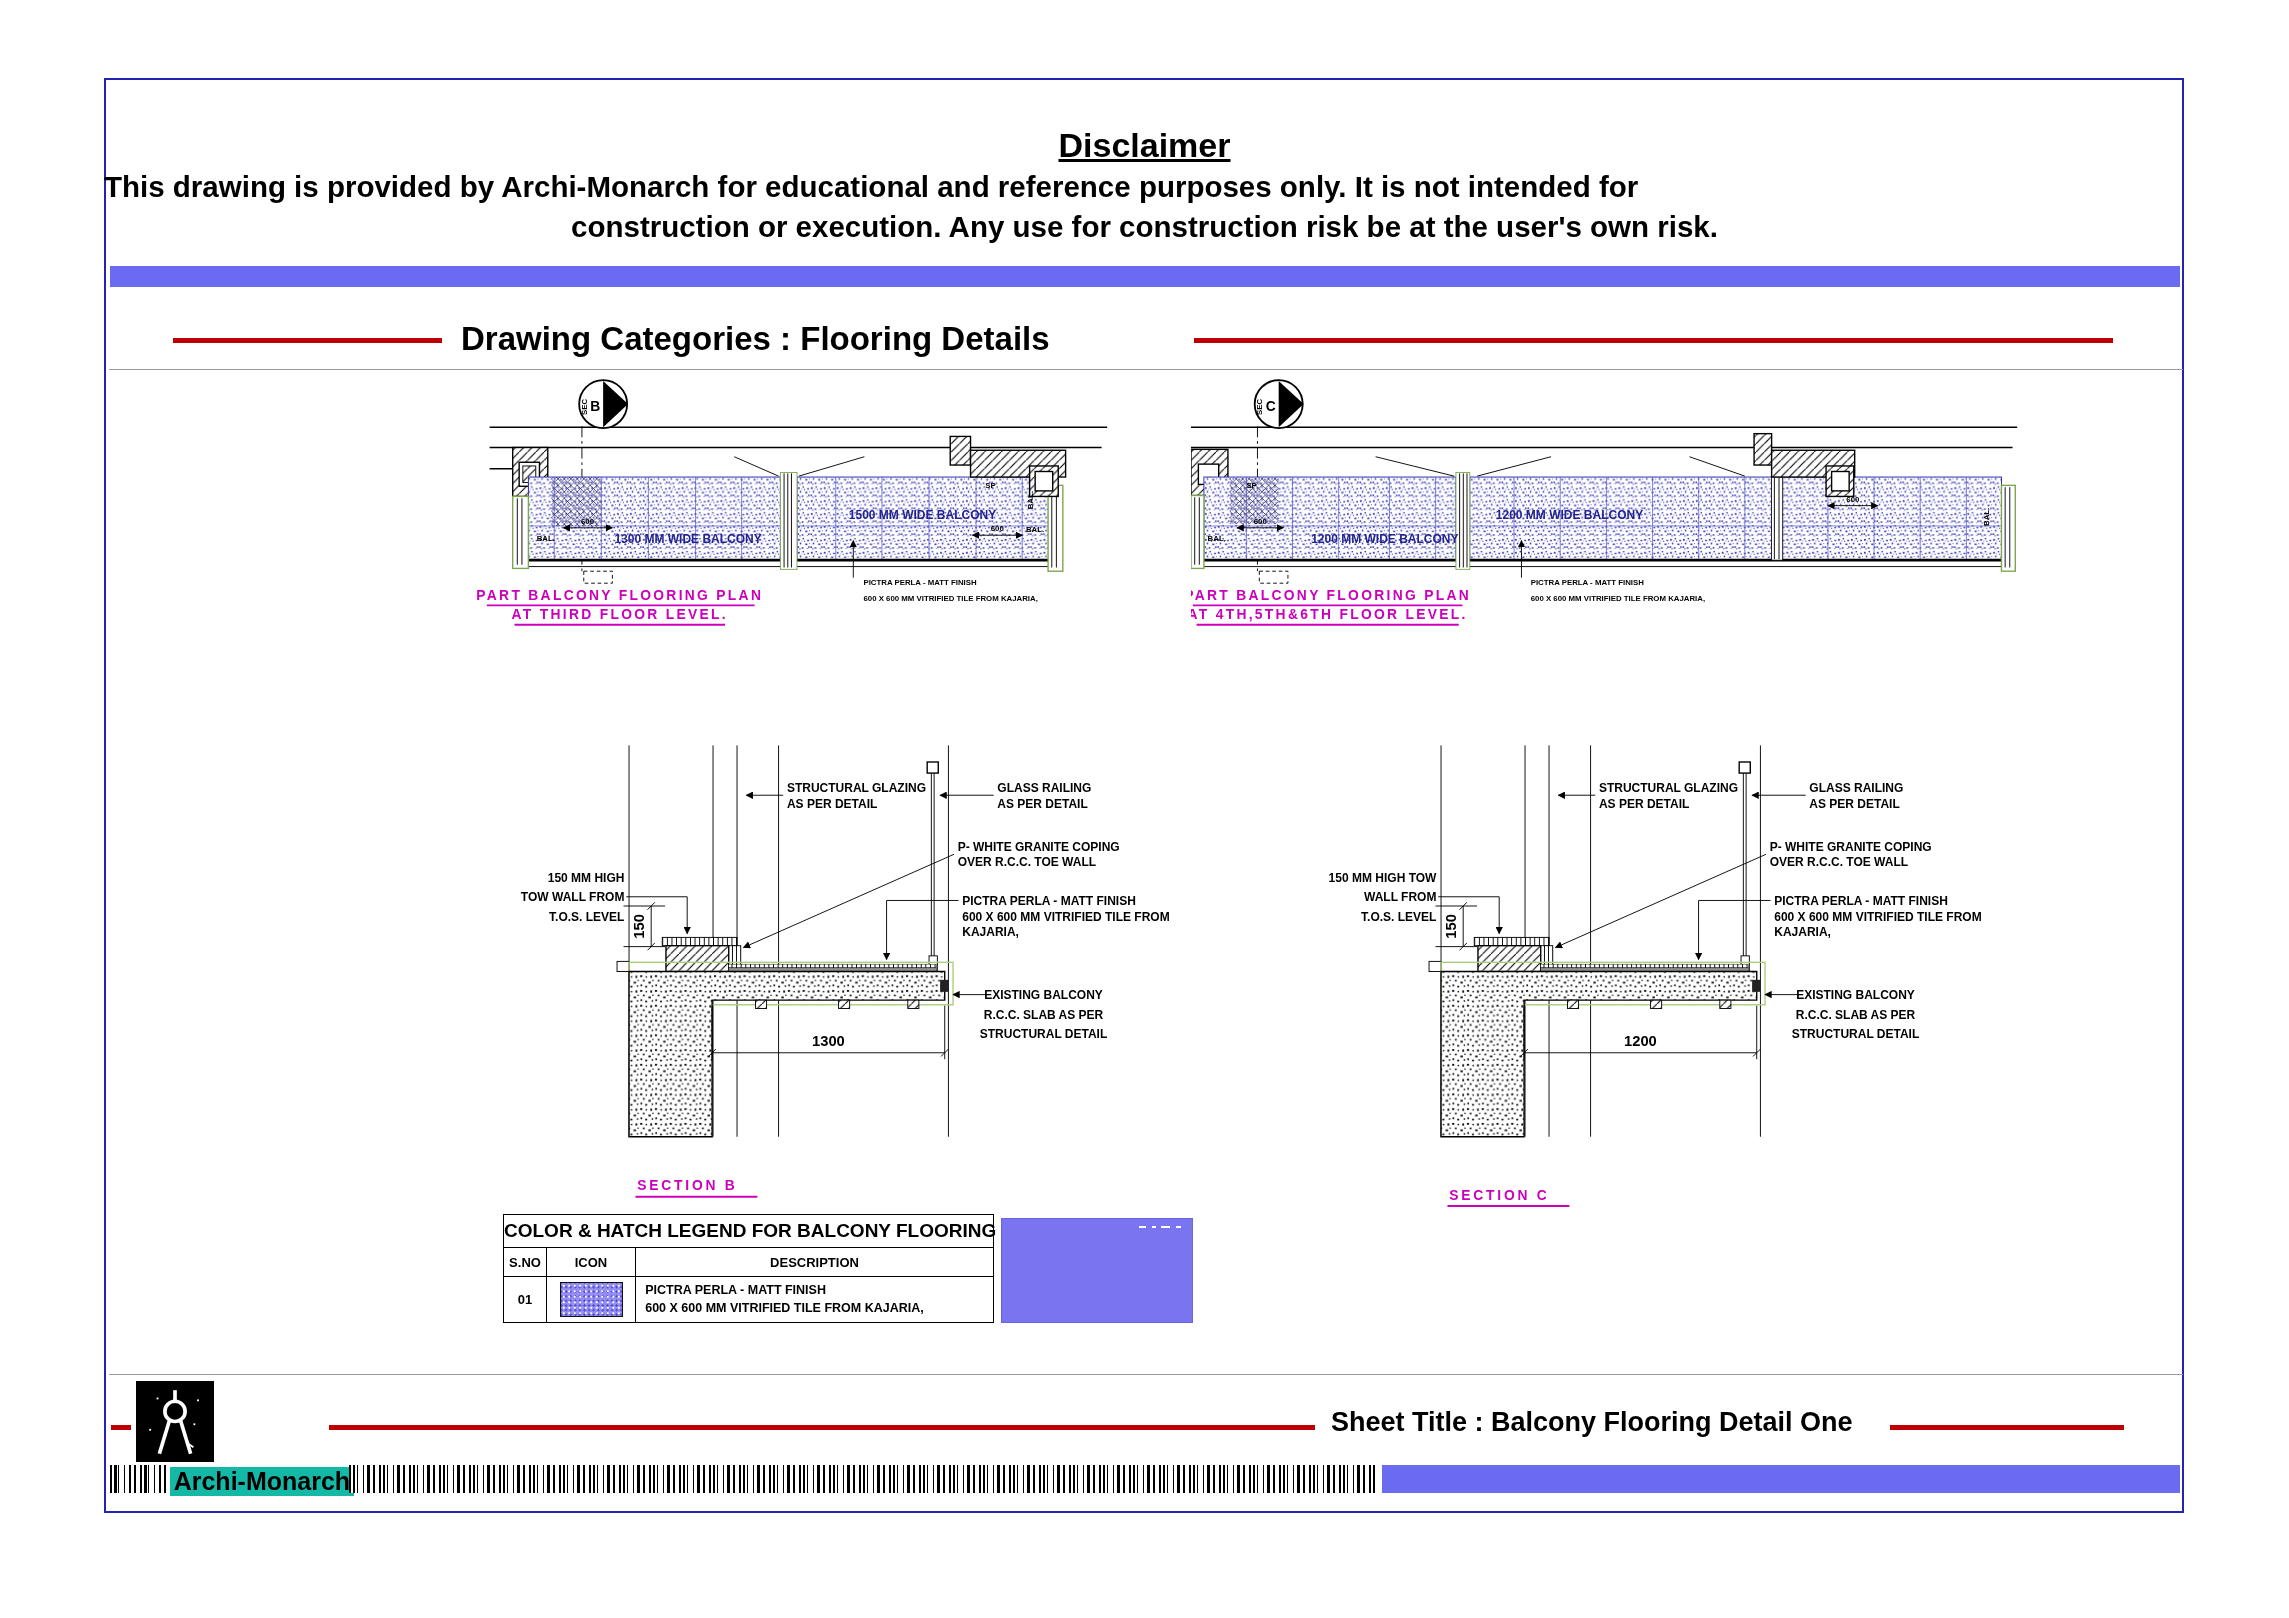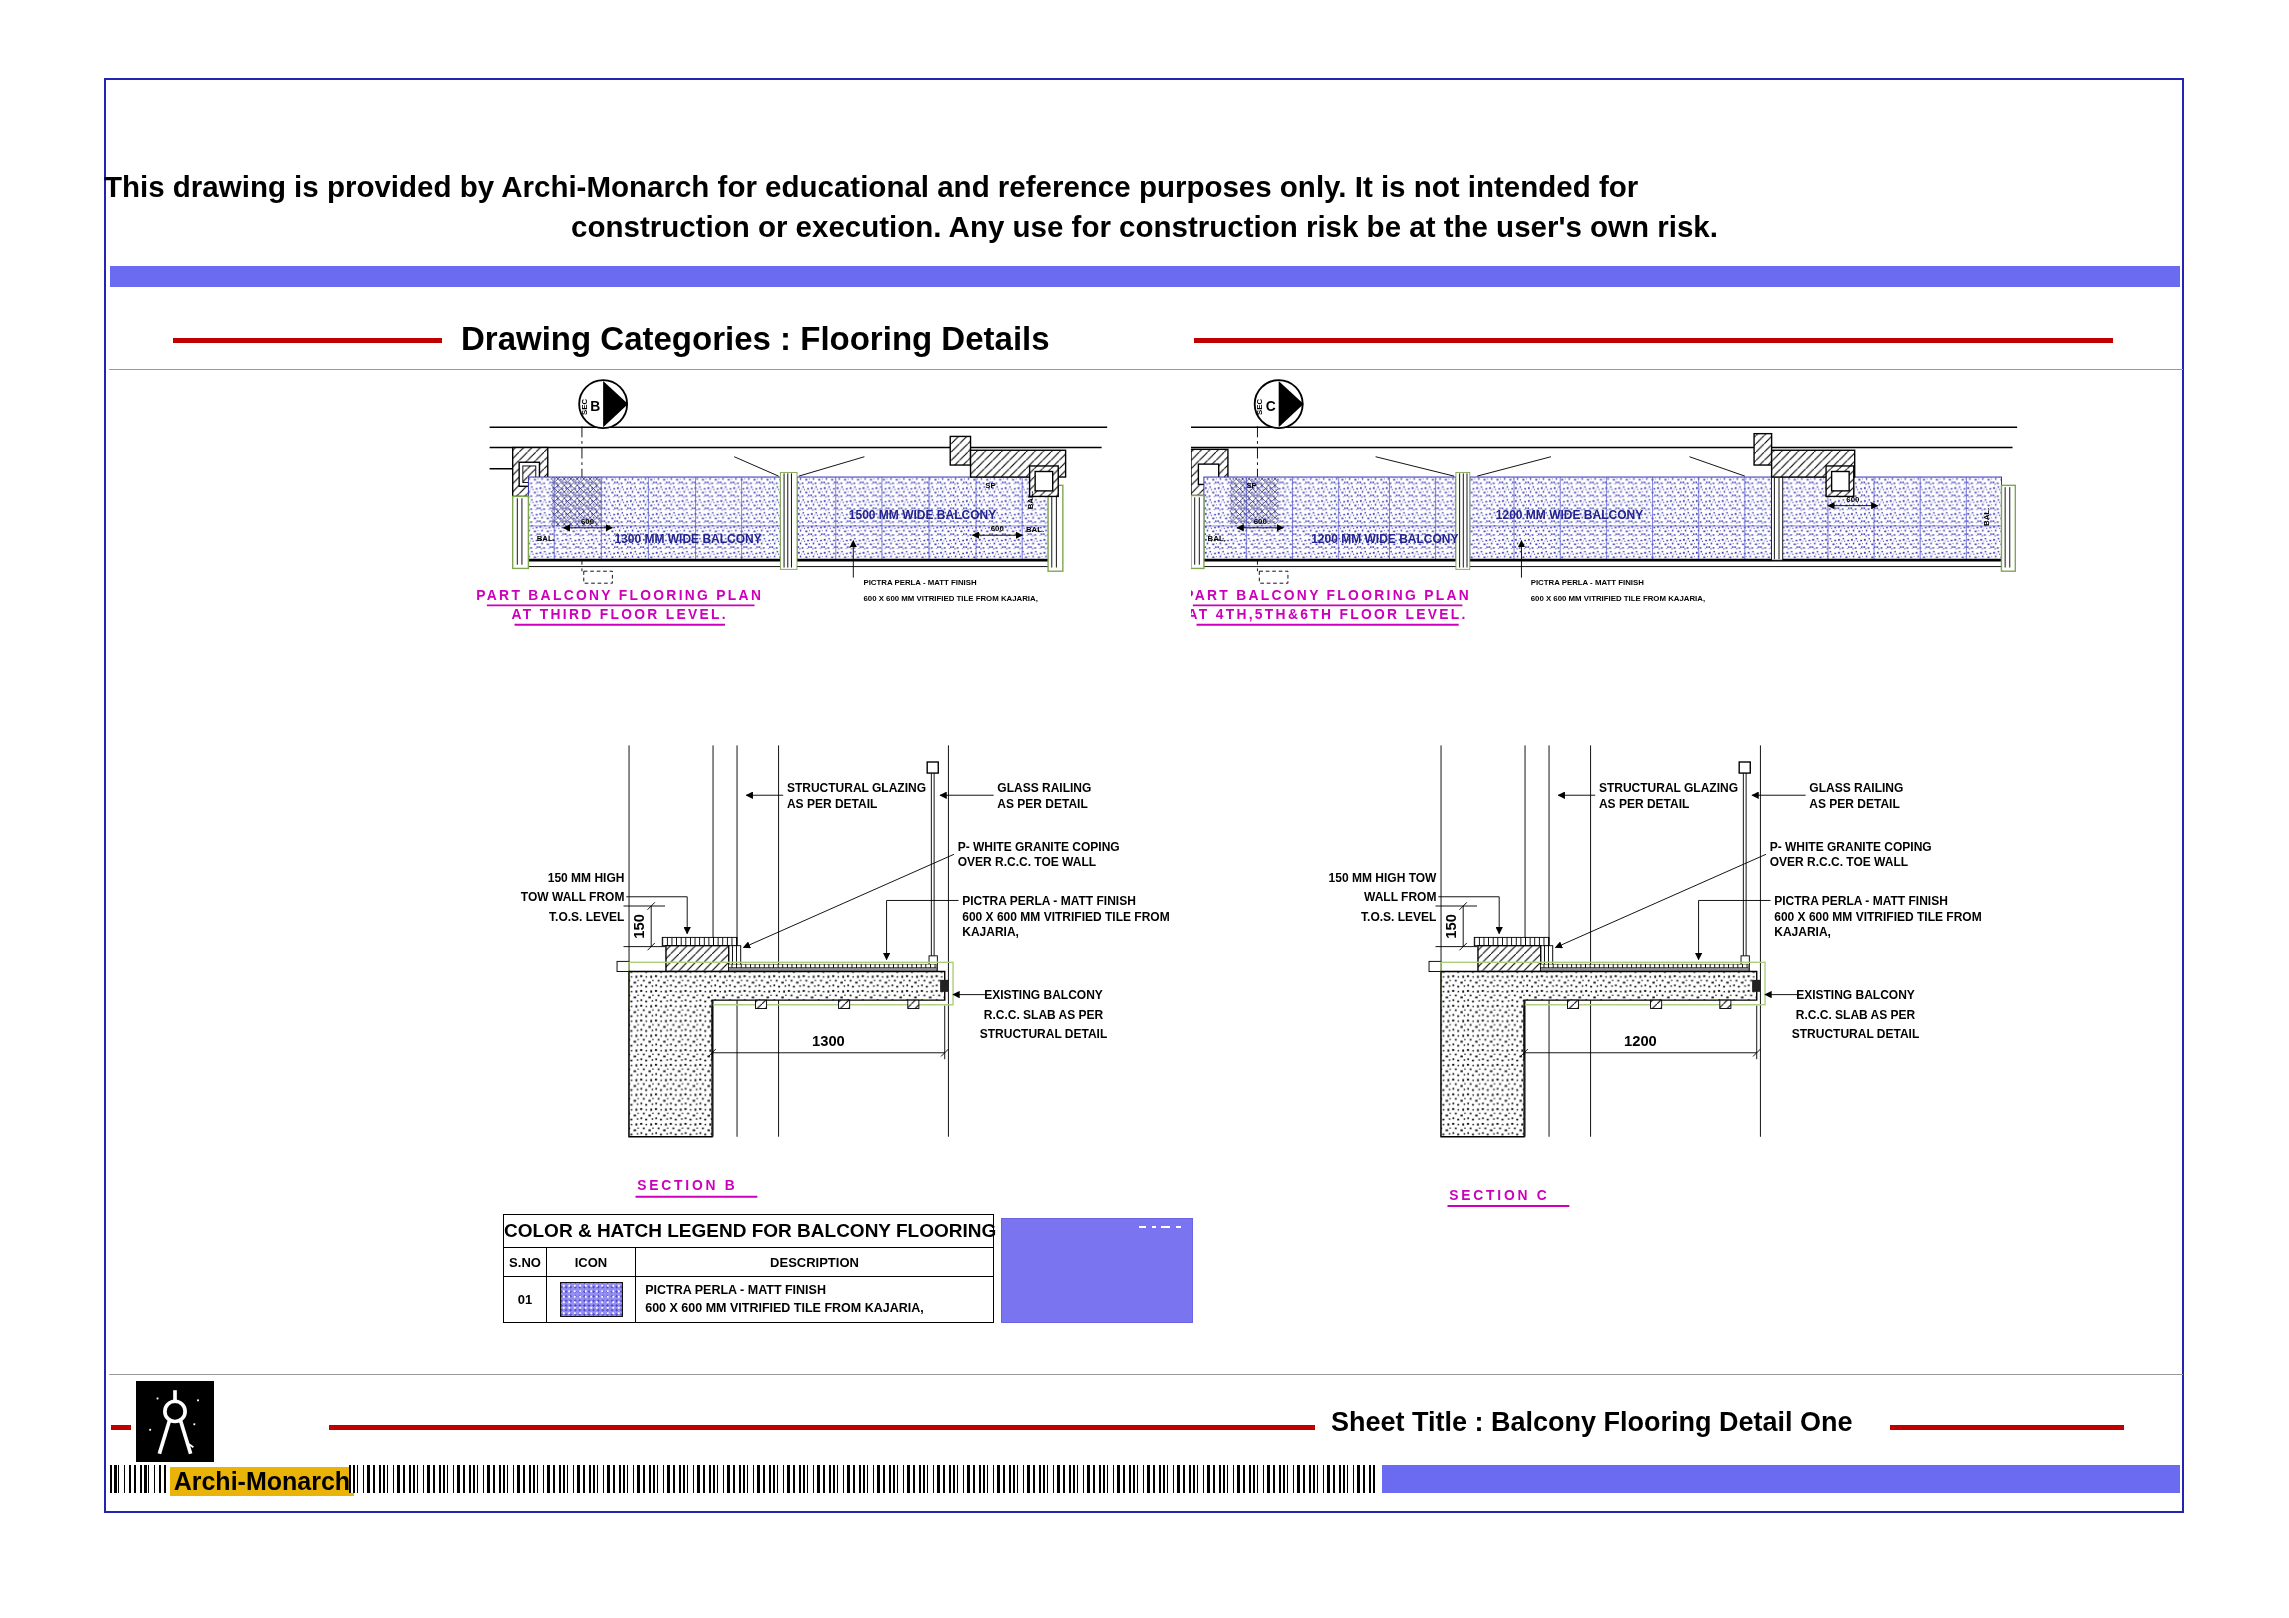--- a/index.html
+++ b/index.html
@@ -30,21 +30,21 @@
   #footer-sep{top:1374px;}
   #head-sep{top:369px;}
   #logo-box{left:136px;top:1381px;width:78px;height:81px;background:#000;}
   #footer-red-dash{left:111px;top:1425px;width:20px;}
   #footer-red-long{left:329px;top:1425px;width:986px;}
   #sheet-title{left:1331px;top:1407px;font-size:27px;font-weight:bold;white-space:nowrap;}
   #footer-red-right{left:1890px;top:1425px;width:234px;}
   .barcode{top:1465px;height:28px;background:repeating-linear-gradient(90deg,#000 0 1.8px,#fff 1.8px 3.7px,#000 3.7px 6.5px,#fff 6.5px 8.3px,#000 8.3px 9.2px,#fff 9.2px 14px,#000 14px 14.8px,#fff 14.8px 18.5px,#000 18.5px 21px,#fff 21px 24px,#000 24px 26px,#fff 26px 30px);}
   #barcode-left{left:110px;width:57px;}
   #barcode-main{left:349px;width:1028px;}
-  #brand-text{left:170px;top:1467px;font-size:25px;font-weight:bold;background:#eab308;padding:0 3.7px;white-space:nowrap;}
+  #brand-text{left:170px;top:1467px;font-size:25px;font-weight:bold;background:#14b8a6;padding:0 3.7px;white-space:nowrap;}
   #bottom-accent-bar{left:1382px;top:1465px;width:798px;height:28px;background:#6b6bf2;}
   
   text{font-family:"Liberation Sans",sans-serif;}
   .lbl{font-size:13px;font-weight:700;fill:#000;}
   .sm{font-size:8.5px;font-weight:700;fill:#000;}
   .bay{font-size:13px;font-weight:700;fill:#23238e;}
   .mag{font-size:15px;font-weight:700;fill:#cc00bb;letter-spacing:2.5px;}
   .mag2{font-size:15px;font-weight:700;fill:#cc00bb;letter-spacing:3px;}
   .dimtxt{font-size:16px;font-weight:700;fill:#000;}
   .thin{stroke:#000;stroke-width:1;fill:none;}
@@ -103,20 +103,21 @@
         <path d="M2.5,0 V8" stroke="#000" stroke-width="1"></path>
       </pattern>
       <marker id="arr" viewBox="0 0 10 10" refX="9" refY="5" markerWidth="8" markerHeight="8" orient="auto-start-reverse">
         <path d="M0,0 L10,5 L0,10 z" fill="#000"></path>
       </marker>
     </defs>
   </svg>
 
   <div id="border-frame" class="abs"></div>
 
+  <div class="abs disc-title"><span>Disclaimer</span></div>
   <div class="abs disc-line1">This drawing is provided by Archi-Monarch for educational and reference purposes only. It is not intended for</div>
   <div class="abs disc-line2">construction or execution. Any use for construction risk be at the user's own risk.</div>
   <div id="top-accent-bar" class="abs"></div>
 
   <div id="cat-line-left" class="abs redline"></div>
   <div id="cat-heading" class="abs">Drawing Categories : Flooring Details</div>
   <div id="cat-line-right" class="abs redline"></div>
   <div id="head-sep" class="abs hairline"></div>
 
   <svg class="abs" style="left:461px;top:369px" width="720" height="277" viewBox="0 0 780 300">

